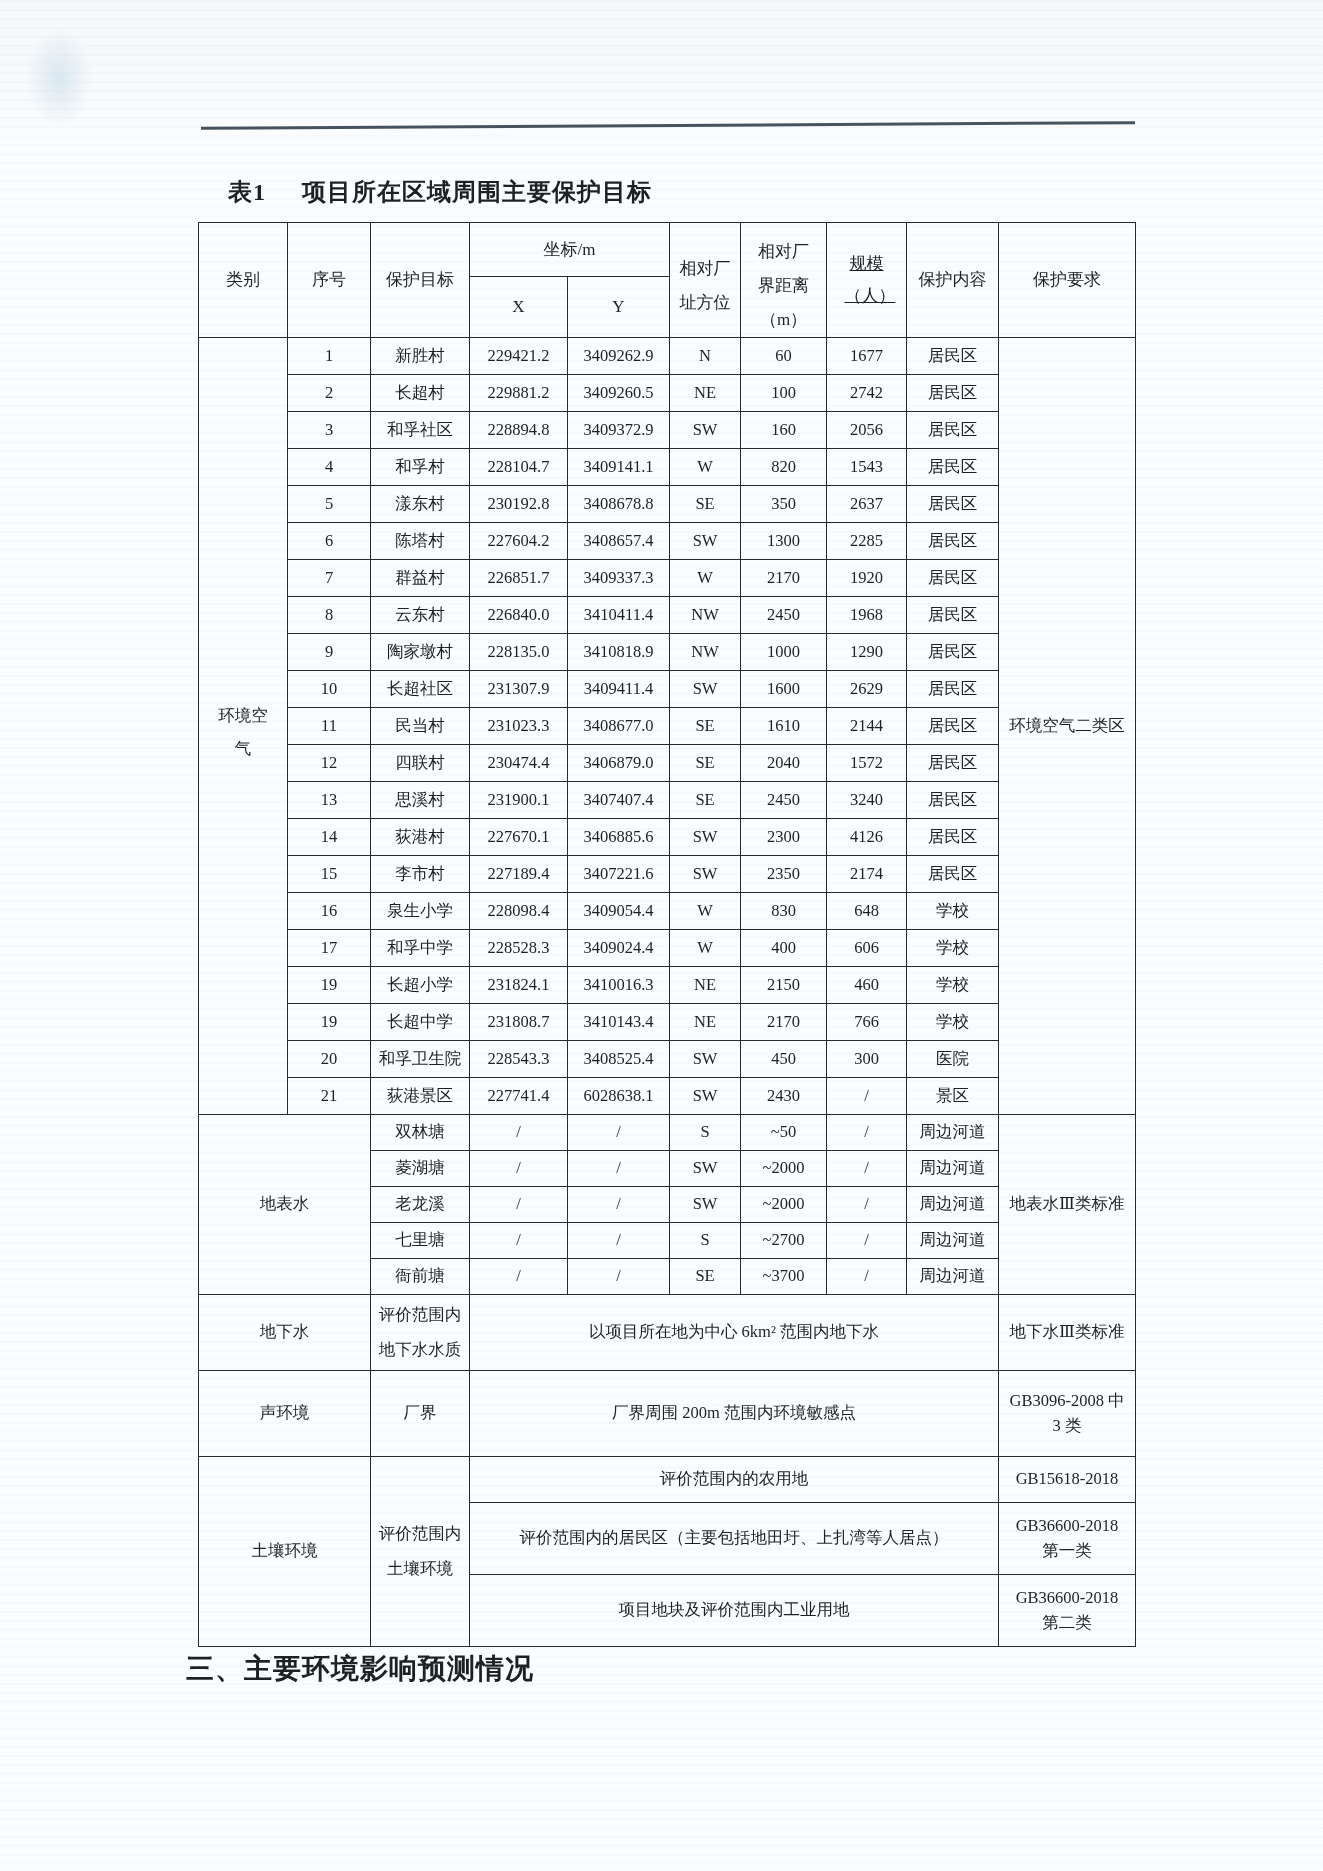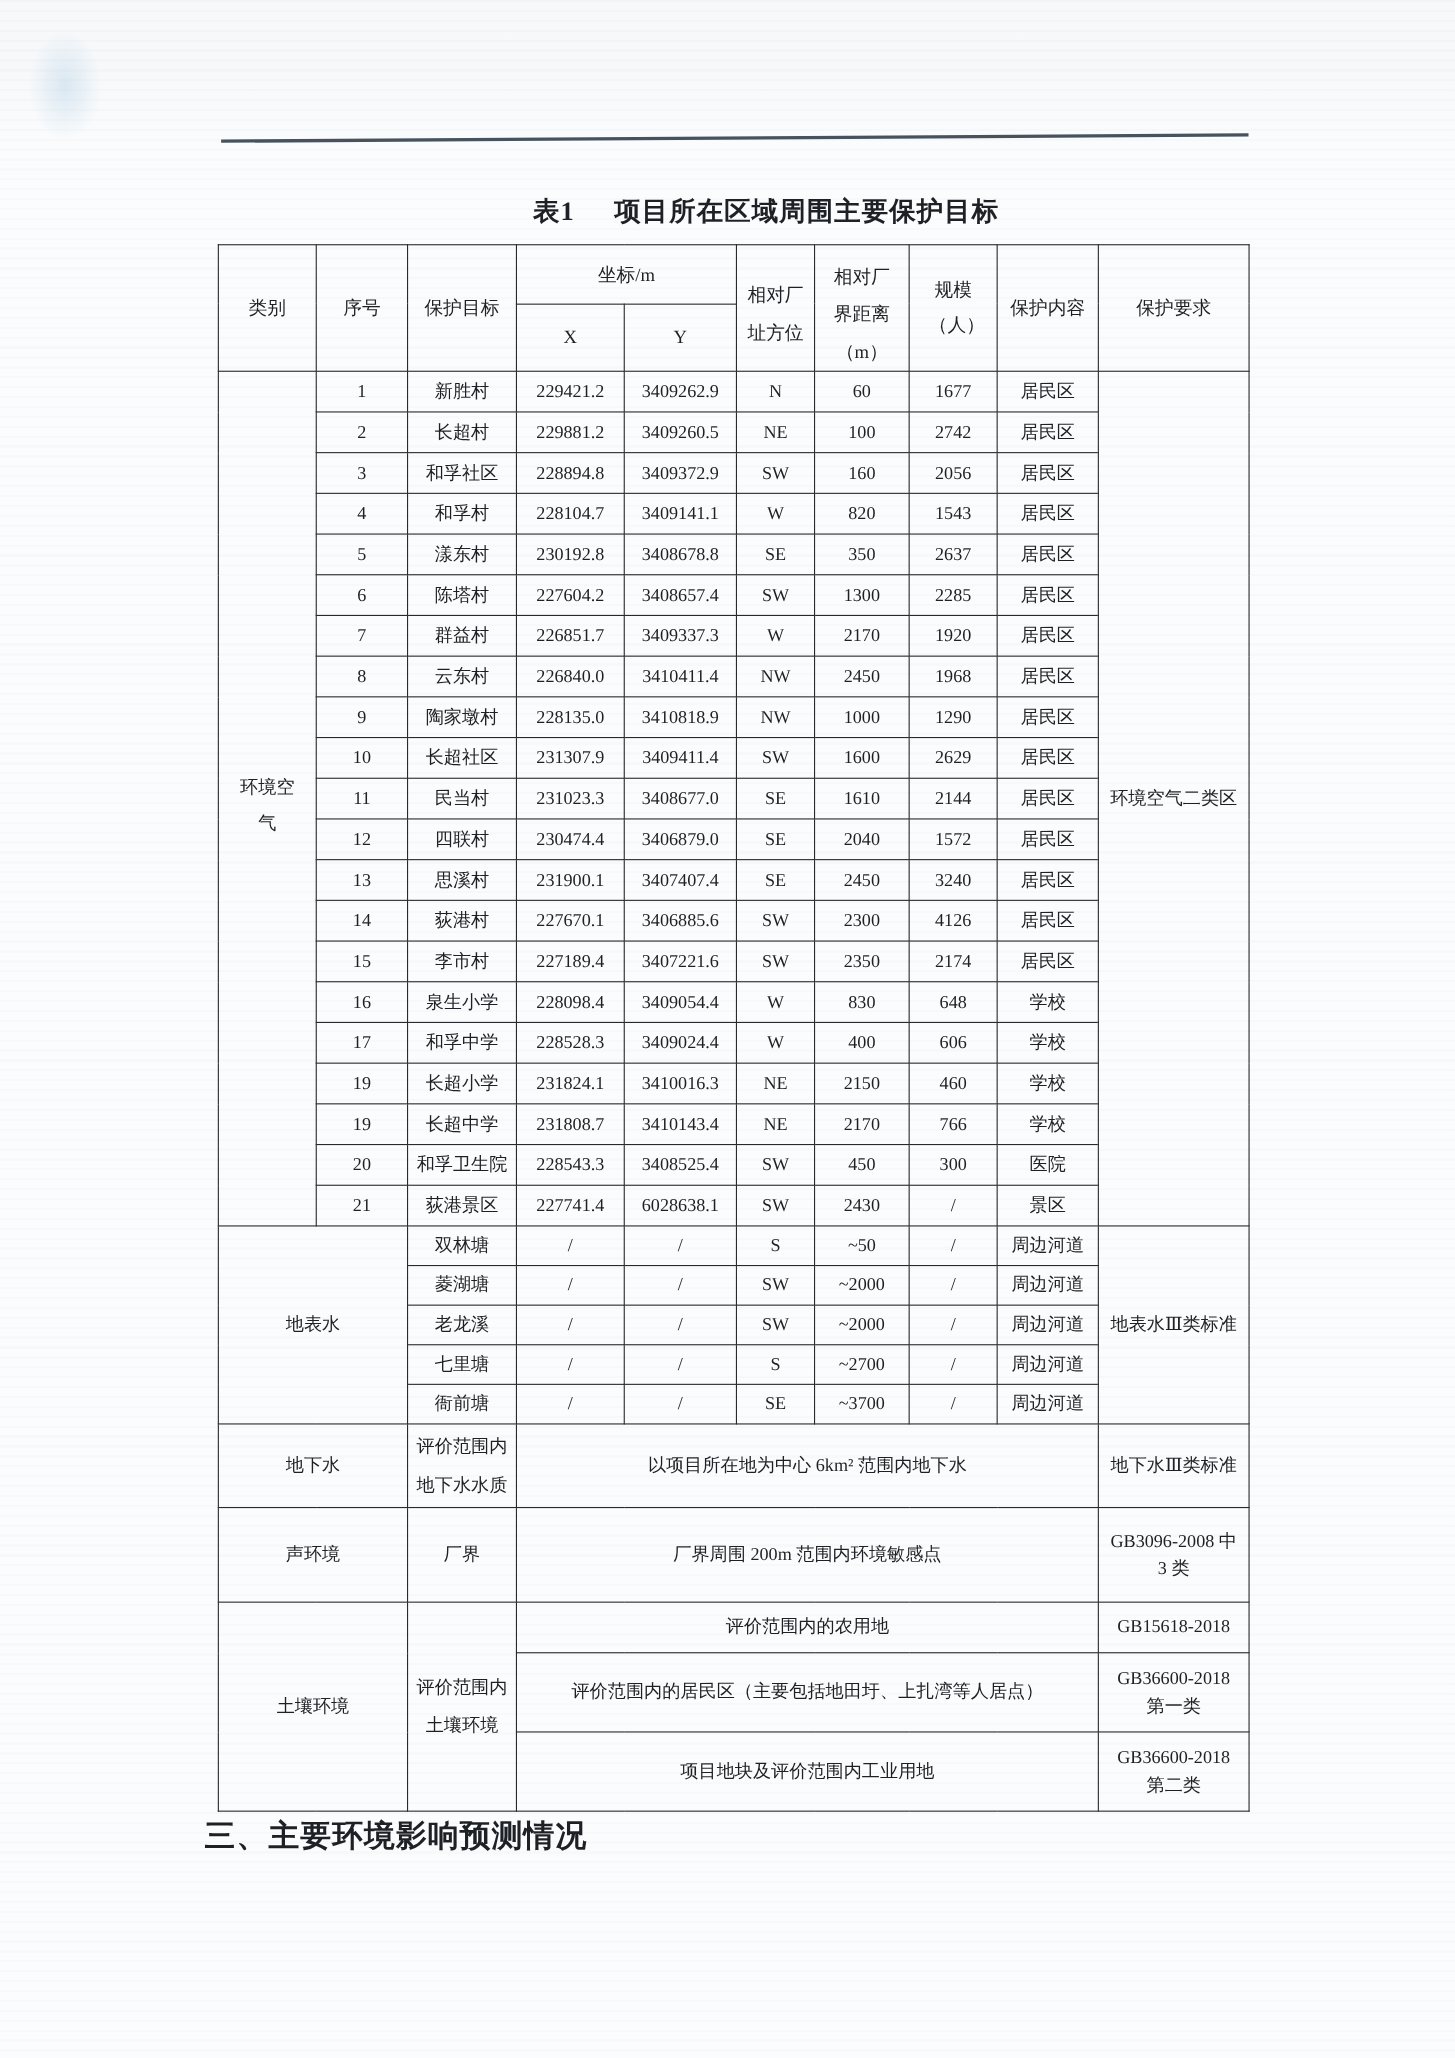--- a/index.html
+++ b/index.html
@@ -20,21 +20,21 @@
     position:absolute;left:26px;top:28px;width:66px;height:100px;border-radius:50%;
     background:radial-gradient(closest-side, rgba(150,190,218,0.30), rgba(150,190,218,0));
     pointer-events:none;
   }
   .top-rule{
     position:absolute;left:201px;top:124px;width:934px;height:3px;
     background:#46525d;transform:rotate(-0.35deg);
   }
   .doc-title{
     position:absolute;left:198px;top:176px;width:937px;
-    text-align:center;font-size:24px;font-weight:bold;letter-spacing:1px;
+    text-align:left;font-size:24px;font-weight:bold;letter-spacing:1px;
     transform:translateX(30px);
     white-space:nowrap;
   }
   .doc-title .gap{display:inline-block;width:36px;}
   table.protection{
     position:absolute;left:198px;top:222px;width:937px;
     border-collapse:collapse;table-layout:fixed;
   }
   .protection td,.protection th{
     border:1.6px solid #26292d;
@@ -43,21 +43,21 @@
     padding:0 2px;overflow:hidden;
   }
   .protection th{font-size:17px;}
   tr.hdr1{height:46px;} tr.hdr2{height:52px;}
   tr.air-row{height:37px;}
   tr.water-row{height:36px;}
   tr.gw-row{height:76px;}
   tr.noise-row{height:86px;margin-left:45px;}
   tr.soil-row1{height:46px;} tr.soil-row2{height:72px;} tr.soil-row3{height:72px;}
   .wrap3{display:inline-block;width:3.4em;line-height:2;margin-top:12px;}
-  .wrap25{display:inline-block;width:2.6em;line-height:1.9;}
+  .wrap25{display:inline-block;width:2.6em;line-height:1.9;text-decoration:underline;}
   .wrap5{display:inline-block;width:5.2em;line-height:2.1;}
   .cat-cell{font-size:17px;}
   .pre{white-space:pre-line;line-height:2;}
   .section-heading{
     position:absolute;left:186px;top:1650px;
     font-family:"Liberation Sans","DejaVu Sans",sans-serif;
     font-size:28px;font-weight:700;letter-spacing:1px;
   }
 </style>
 </head>

